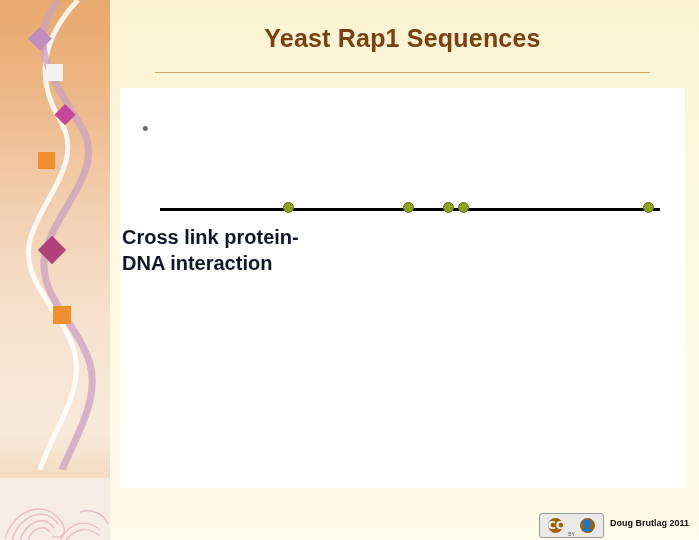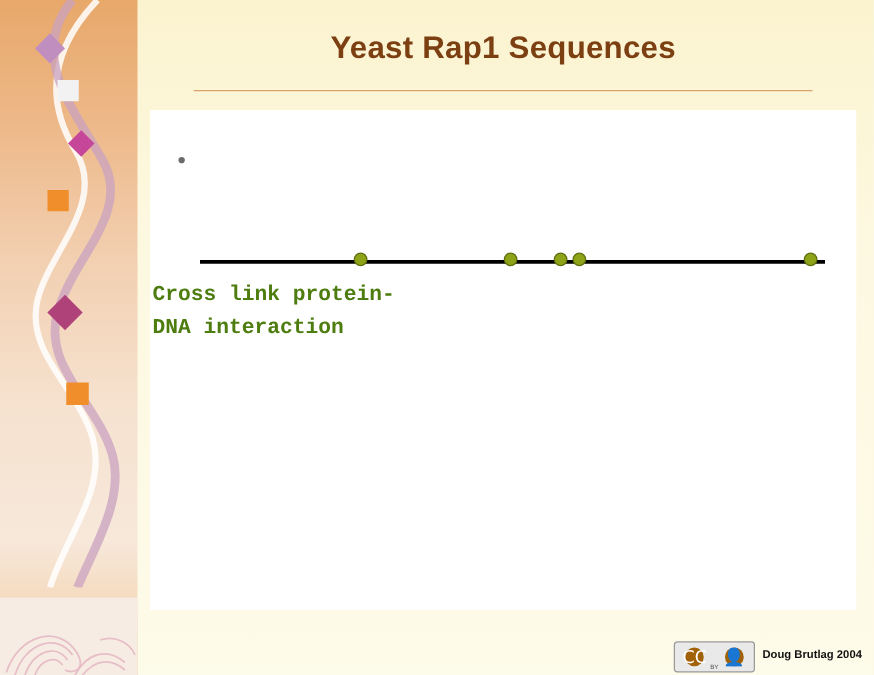--- a/index.html
+++ b/index.html
@@ -116,25 +116,25 @@
     background: #8fa318;
     border: 1px solid #5f6e10;
     box-sizing: border-box;
   }
 
   .caption {
     position: absolute;
     left: 2px;
     top: 136px;
     width: 330px;
-    font-family: Liberation Mono, monospace;
-    font-weight: bold;
-    font-size: 17px;
+    font-family: Liberation Sans, sans-serif;
+    font-weight: bold;
+    font-size: 20px;
     line-height: 26px;
-    color: #4d7c0f;
+    color: #0f172a;
     white-space: pre-line;
   }
 
   
   .cc-badge {
     position: absolute;
     left: 539px;
     top: 513px;
     width: 63px;
     height: 23px;
@@ -144,22 +144,22 @@
     display: flex;
     align-items: center;
     justify-content: space-around;
   }
   .cc-circle {
     width: 15px;
     height: 15px;
     border-radius: 50%;
     background: #a16207;
     color: #ffffff;
-    font-size: 14px;
-    font-weight: normal;
+    font-size: 11px;
+    font-weight: bold;
     display: flex;
     align-items: center;
     justify-content: center;
     font-family: "DejaVu Sans", sans-serif;
   }
   .cc-sub {
     position: absolute;
     bottom: 0px;
     left: 0;
     width: 63px;
@@ -225,15 +225,15 @@
 
     <div class="caption">Cross link protein-
 DNA interaction</div>
   </div>
 
   <div class="cc-badge">
     <div class="cc-circle">CC</div>
     <div class="cc-circle">👤</div>
     <div class="cc-sub">BY</div>
   </div>
-  <div class="credit">Doug Brutlag 2004</div>
+  <div class="credit">Doug Brutlag 2011</div>
 
 </div>
 
 </body></html>

